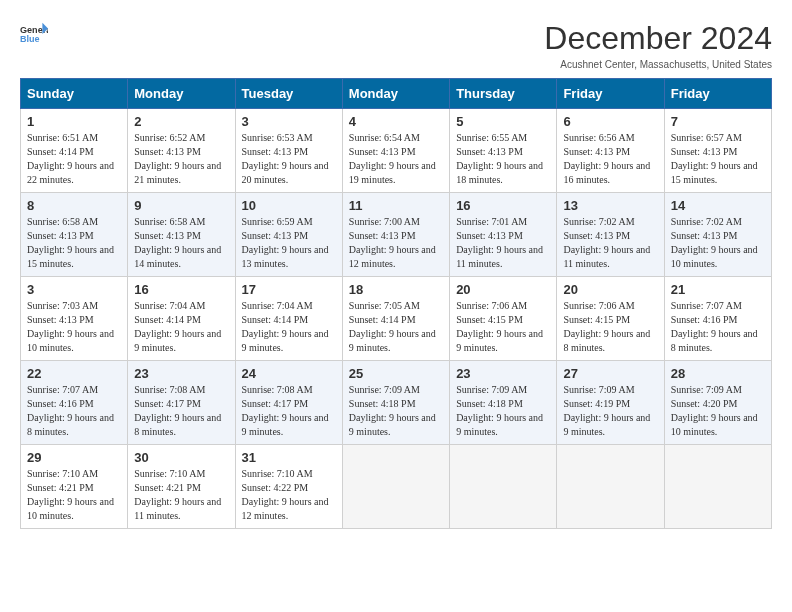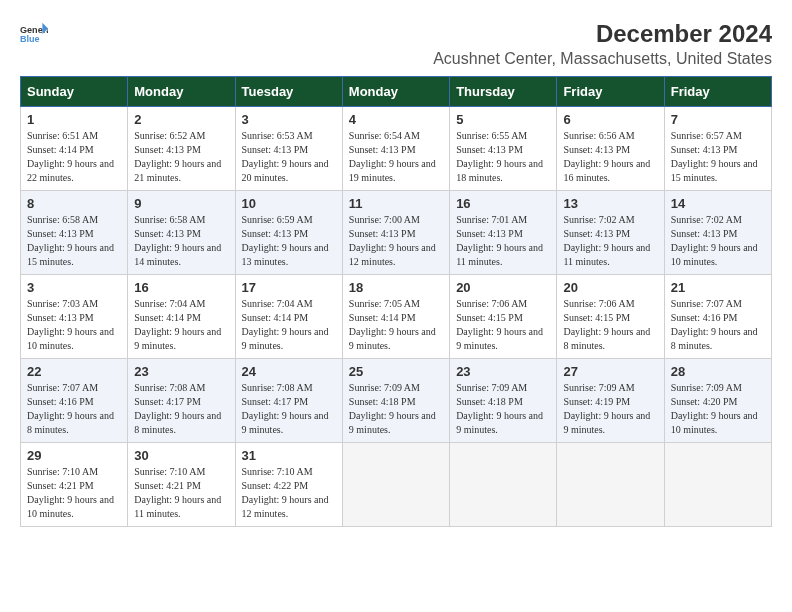--- a/index.html
+++ b/index.html
@@ -22,36 +22,36 @@
       gap: 4px;
     }
     .logo-icon {
       width: 28px;
       height: 28px;
     }
     .title-section {
       text-align: right;
     }
     .month-title {
-      font-size: 24px;
-      font-weight: bold;
+      font-size: 32px;
+      font-weight: normal;
       color: #333;
     }
     .location {
-      font-size: 16px;
+      font-size: 10px;
       color: #555;
       margin-top: 2px;
     }
     .calendar {
       width: 100%;
       border-collapse: collapse;
       margin-top: 8px;
     }
     .calendar th {
-      background-color: #14532d;
+      background-color: #0369a1;
       color: #fff;
       font-size: 13px;
       font-weight: bold;
       padding: 7px 6px;
       text-align: left;
       border: 1px solid #3a6aad;
     }
     .calendar td {
       border: 1px solid #d0d0d0;
       vertical-align: top;

